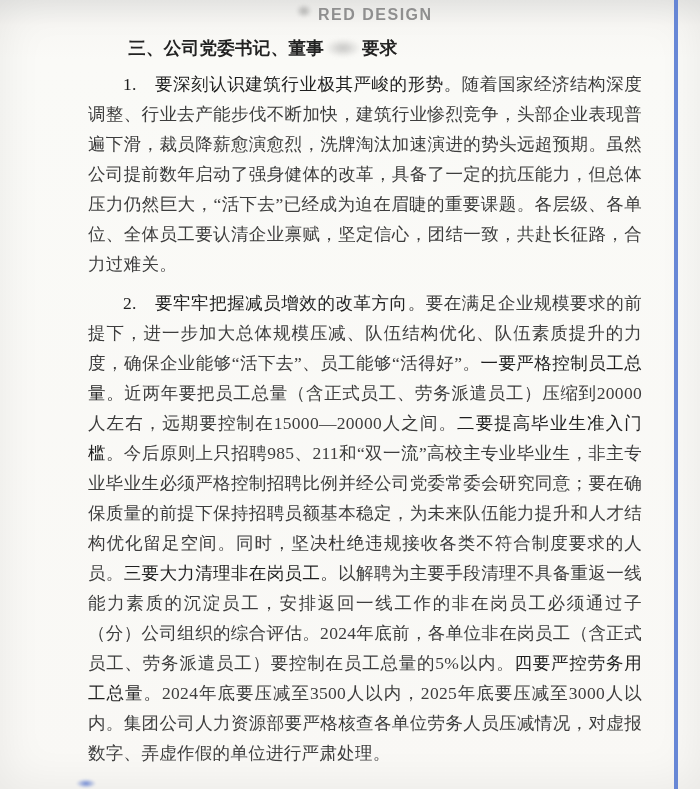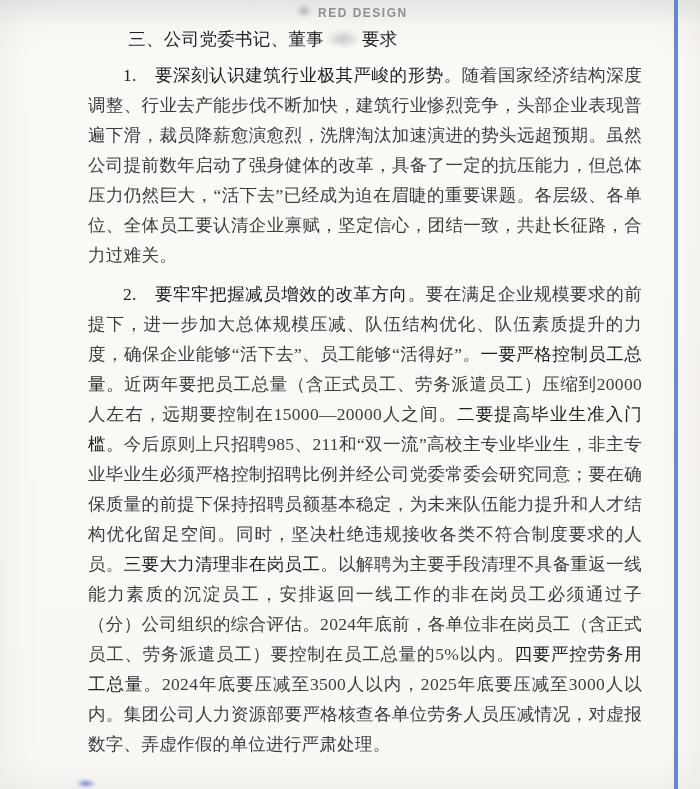--- a/index.html
+++ b/index.html
@@ -9,37 +9,37 @@
     font-family:"Liberation Serif","DejaVu Serif",serif;
   }
   .page{
     position:relative;width:700px;height:789px;
     background:linear-gradient(180deg,#ececea 0,#f8f7f4 26px,#fafaf7 60px,#f9f8f5 100%);
     box-shadow:inset 0 0 46px rgba(0,0,0,0.07);
   }
   .watermark{
     position:absolute;top:6px;left:318px;
     font-family:"Liberation Sans","DejaVu Sans",sans-serif;
-    font-size:12px;color:#8f8f8f;letter-spacing:1.5px;font-weight:bold;
+    font-size:16px;color:#8f8f8f;letter-spacing:1.5px;font-weight:bold;
   }
   .logo-smudge{
     position:absolute;top:4px;left:296px;width:16px;height:14px;border-radius:50%;
     background:radial-gradient(closest-side,rgba(120,120,120,.5),rgba(120,120,120,0));
     filter:blur(1.5px);
   }
   .content{
     position:absolute;top:16px;left:0;right:0;
     padding:0 58px 0 88px;
     color:#3d3d3d;
     font-size:17.5px;line-height:30px;
     letter-spacing:.3px;
   }
   .heading{
-    font-weight:400;color:#222;
-    margin:8px 0 6px 0;
+    font-weight:700;color:#222;
+    margin:17px 0 6px 0;
     text-indent:2.3em;
     white-space:nowrap;
   }
   .heading .gap-smudge{
     display:inline-block;width:36px;height:18px;margin:0 1px -3px 1px;
     background:radial-gradient(closest-side,rgba(130,130,130,.45),rgba(130,130,130,0));
     filter:blur(2px);
   }
   p.para{
     margin:0 0 9px 0;

